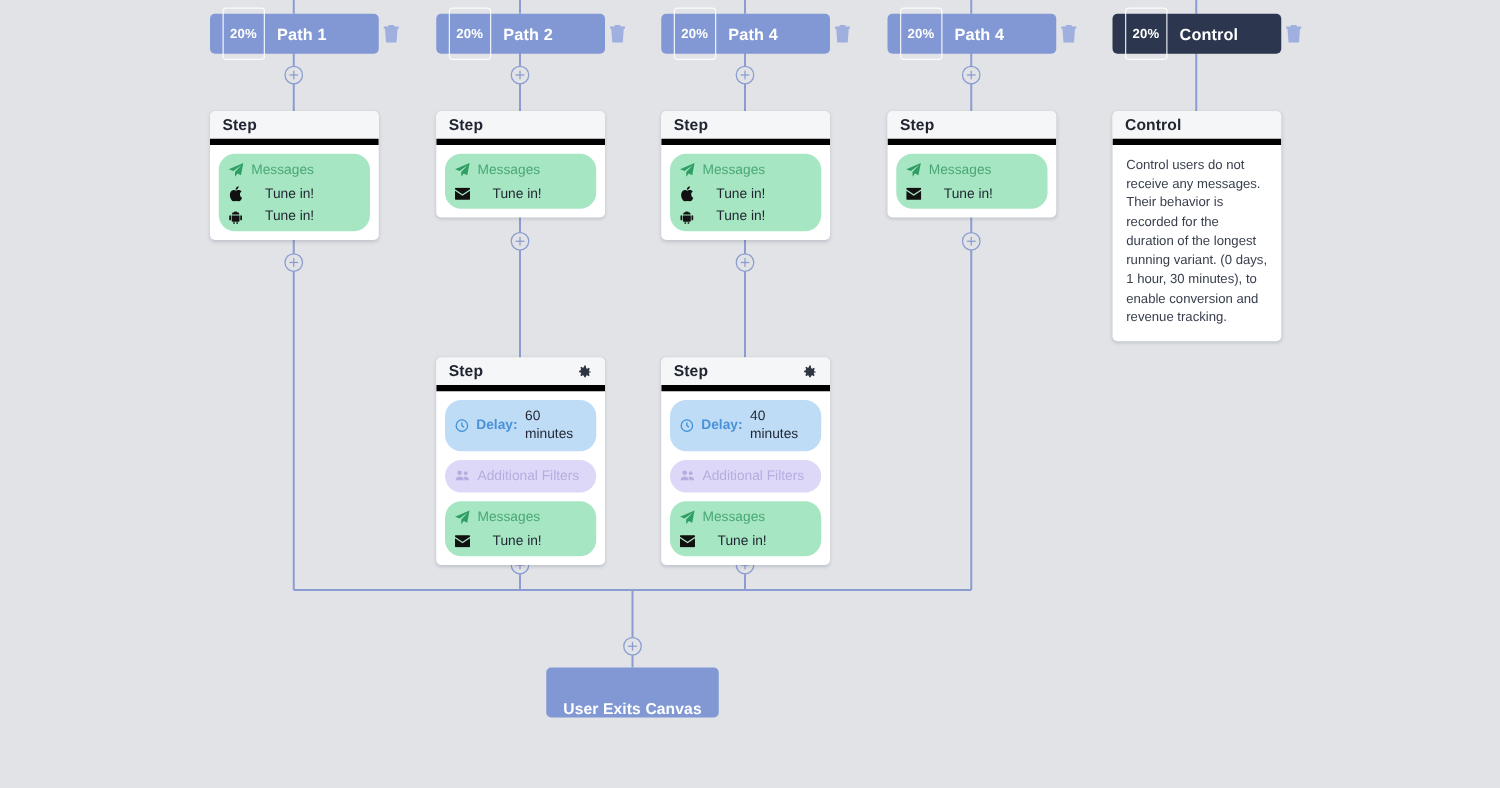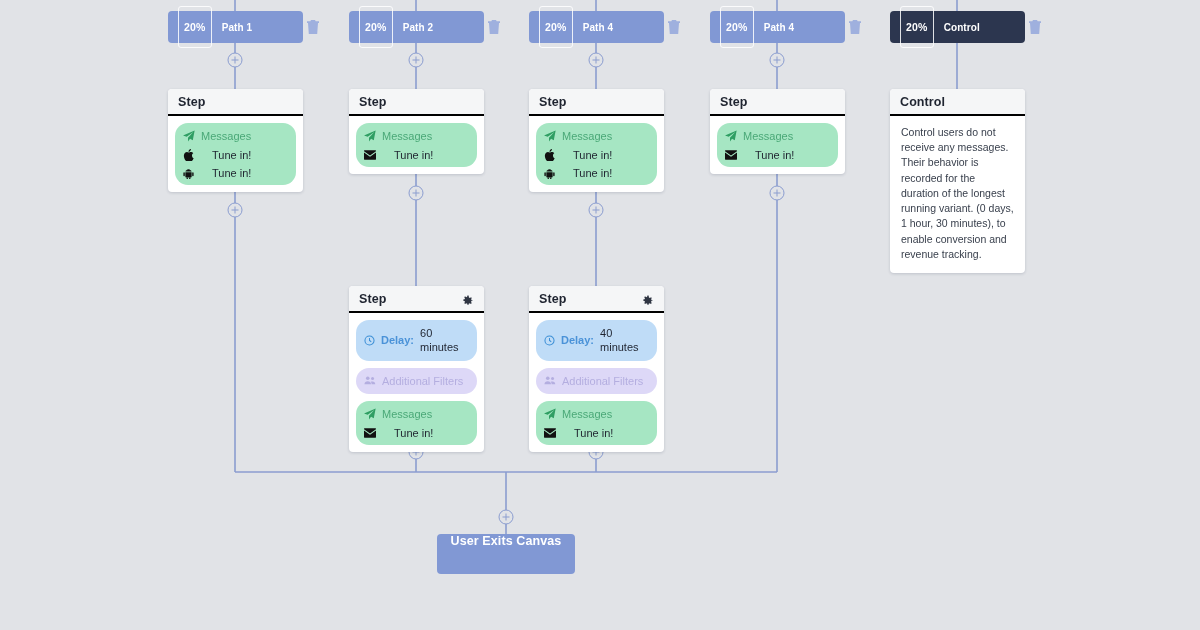--- a/index.html
+++ b/index.html
@@ -30,34 +30,34 @@
     display:flex;align-items:center;padding:0 10px;box-sizing:border-box;
     color:#fff;
   }
   .variant.path{background:#8198d4;}
   .variant.control{background:#2c364f;}
   .pct{
     border:1.5px solid rgba(255,255,255,.85);border-radius:3px;
     font-size:10.5px;font-weight:700;padding:15px 5px;line-height:1;
     margin-right:10px;letter-spacing:.2px;
   }
-  .vname{font-size:10px;font-weight:700;letter-spacing:.1px;}
+  .vname{font-size:13px;font-weight:700;letter-spacing:.1px;}
 
   .trash{
     position:absolute;width:14px;height:16px;cursor:pointer;
   }
 
   
   .card{
     position:absolute;background:#fff;border-radius:4px;
     box-shadow:0 1px 3px rgba(40,50,80,.18);
     overflow:hidden;box-sizing:border-box;
   }
   .card-head{
-    background:#f5f6f7;border-bottom:2px solid #000000;
+    background:#f5f6f7;border-bottom:5px solid #000000;
     height:27px;display:flex;align-items:center;
     padding:0 10px;box-sizing:border-box;
   }
   .card-title{font-size:12.5px;font-weight:700;color:#1f2430;letter-spacing:.1px;}
   .gear{margin-left:auto;width:12px;height:12px;cursor:pointer;}
   .card-body{padding:7px;}
 
   .bar{border-radius:13px;padding:6px 8px;box-sizing:border-box;margin-bottom:7px;}
   .bar:last-child{margin-bottom:0;}
   .bar-delay{background:#bfdcf7;}
@@ -72,21 +72,21 @@
   .msgs-lbl{color:#4aa877;}
 
   .msg-row{display:flex;align-items:center;gap:18px;margin-top:6px;}
   .msg-txt{font-size:11px;color:#1f2430;}
 
   .ctrl-body{padding:9px 11px 11px 11px;}
   .ctrl-text{font-size:10.5px;line-height:1.45;color:#39404d;}
 
   .exit{
     position:absolute;background:#8198d4;border-radius:4px;
-    display:flex;align-items:flex-start;justify-content:center;
+    display:flex;align-items:flex-end;justify-content:center;
     color:#fff;font-size:12.5px;font-weight:700;letter-spacing:.1px;
   }
   .ico{display:inline-flex;flex:0 0 auto;align-items:center;justify-content:center;}
 </style>
 </head>
 <body>
 
 <div id="canvas">
 
   <svg id="wires" viewBox="0 0 1200 630" xmlns="http://www.w3.org/2000/svg">

